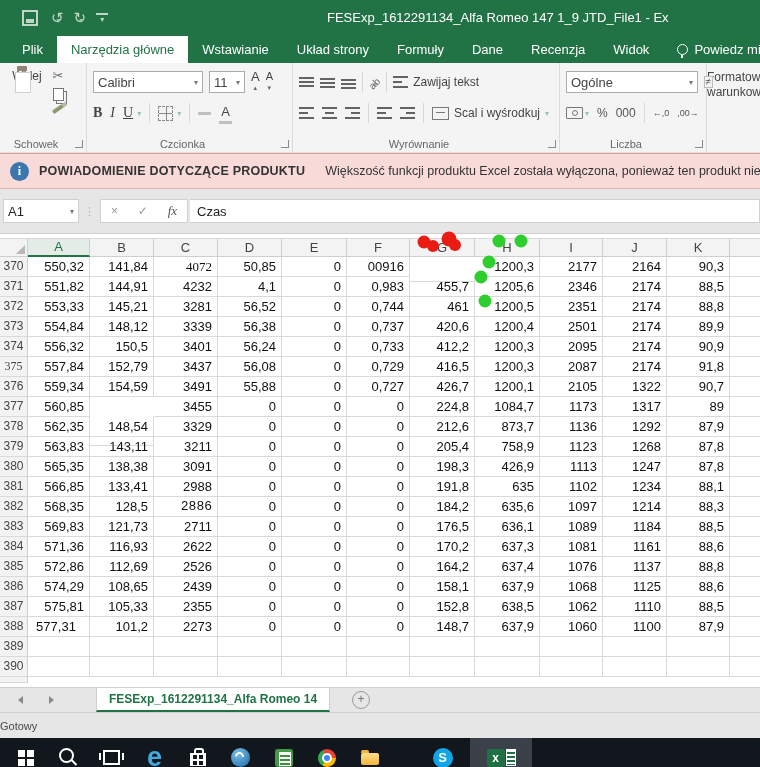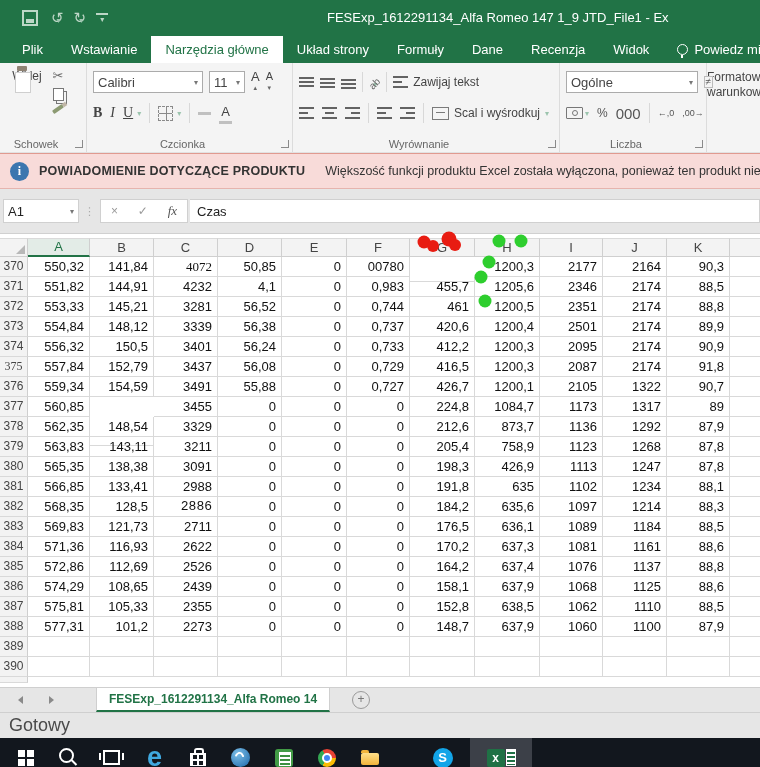--- a/index.html
+++ b/index.html
@@ -119,21 +119,21 @@
   .nav-ar{width:0;height:0;border-top:4px solid transparent;border-bottom:4px solid transparent;align-self:center;}
   .nav-left{border-right:5px solid #8a8a8a;margin-left:18px;}
   .nav-right{border-left:5px solid #8a8a8a;margin-left:26px;}
   .sheettab{margin-left:42px;background:#fff;border-left:1px solid #cfcfcf;border-right:1px solid #cfcfcf;
             border-bottom:2px solid #217346;display:flex;align-items:center;padding:0 12px;
             font-size:12px;font-weight:bold;color:#217346;white-space:nowrap;}
   .addsheet{width:16px;height:16px;border:1px solid #9a9a9a;border-radius:50%;color:#777;font-size:12px;line-height:14px;
             text-align:center;align-self:center;margin-left:22px;}
   
   .statusbar{height:25px;background:#e6e6e6;border-top:1px solid #cfcfcf;display:flex;align-items:center;
-             font-size:18px;color:#4a4a4a;padding-left:9px;flex:none;}
+             font-size:11px;color:#4a4a4a;flex:none;}
   
   .taskbar{height:39px;background:#12171e;display:flex;align-items:stretch;padding-left:4px;flex:none;}
   .tslot{width:43px;display:flex;align-items:center;justify-content:center;position:relative;flex:none;}
   .tslot.active{background:#3c4048;}
   .tb-windows-start{width:7px;height:7px;background:#fff;box-shadow:9px 0 #fff,0 9px #fff,9px 9px #fff;margin:-8px 8px 0 0;}
   .tb-search{width:11px;height:11px;border:2px solid #fff;border-radius:50%;position:relative;margin:-4px 4px 0 0;}
   .tb-search::after{content:"";position:absolute;width:2px;height:7px;background:#fff;right:-3px;bottom:-5px;transform:rotate(-45deg);}
   .tb-task-view{width:13px;height:11px;border:2px solid #fff;position:relative;}
   .tb-task-view::before{content:"";position:absolute;left:-6px;top:1px;width:2px;height:7px;background:#fff;}
   .tb-task-view::after{content:"";position:absolute;right:-6px;top:1px;width:2px;height:7px;background:#fff;}
@@ -170,25 +170,25 @@
       <span><span class="gglyph">↻</span><span class="mini-caret">▾</span></span>
       <span class="qat-more">▾</span>
     </div>
     <div class="wintitle">FESExp_1612291134_Alfa Romeo 147 1_9 JTD_File1  -  Ex</div>
   </div>
 
   <div class="tabrow">
       <div class="rtab">
         <span>Plik</span>
       </div>
+      <div class="rtab active">
+        <span>Narzędzia główne</span>
+      </div>
       <div class="rtab">
         <span>Wstawianie</span>
-      </div>
-      <div class="rtab active">
-        <span>Narzędzia główne</span>
       </div>
       <div class="rtab">
         <span>Układ strony</span>
       </div>
       <div class="rtab">
         <span>Formuły</span>
       </div>
       <div class="rtab">
         <span>Dane</span>
       </div>
@@ -292,21 +292,21 @@
           <span>Ogólne</span>
             <span class="car">▾</span>
         </div>
       </div>
       <div class="row2">
         <span style="display:flex;align-items:center;">
             <span class="ic-money"></span>
             <span class="mini-caret" style="margin-left:2px;">▾</span>
           </span>
         <span class="numglyph">%</span>
-        <span class="numglyph" style="font-size:15px;">000</span>
+        <span class="numglyph" style="font-size:12px;">000</span>
         <span class="vsep"></span>
         <span class="decglyph">←,0</span>
         <span class="decglyph">,00→</span>
       </div>
       <div class="rg-label">Liczba</div>
       <span class="launcher"></span>
     </div>
 
     <div class="rgroup g-styles">
       <div class="condfmt">
@@ -358,21 +358,21 @@
         <div class="gh-cell" style="width: 30px; border-right: none;"></div>
       </div>
     <div id="gridrows">
         <div class="grow">
           <div class="rh-cell" style="width: 28px;">370</div>
           <div class="gcell" style="width: 62px;">550,32</div>
           <div class="gcell" style="width: 64px;">141,84</div>
           <div class="gcell" style="width: 64px; font-family: Liberation Serif, serif;">4072</div>
           <div class="gcell" style="width: 64px;">50,85</div>
           <div class="gcell" style="width: 65px;">0</div>
-          <div class="gcell" style="width: 63px;">00780</div>
+          <div class="gcell" style="width: 63px;">00916</div>
           <div class="gcell" style="width: 65px; margin-top: 24px;">494,9</div>
           <div class="gcell" style="width: 65px;">1200,3</div>
           <div class="gcell" style="width: 63px;">2177</div>
           <div class="gcell" style="width: 64px;">2164</div>
           <div class="gcell" style="width: 63px;">90,3</div>
           <div class="gcell" style="width: 30px; border-right: none;"></div>
         </div>
         <div class="grow">
           <div class="rh-cell" style="width: 28px;">371</div>
           <div class="gcell" style="width: 62px;">551,82</div>
@@ -623,21 +623,21 @@
           <div class="gcell" style="width: 63px;">0</div>
           <div class="gcell" style="width: 65px;">152,8</div>
           <div class="gcell" style="width: 65px;">638,5</div>
           <div class="gcell" style="width: 63px;">1062</div>
           <div class="gcell" style="width: 64px;">1110</div>
           <div class="gcell" style="width: 63px;">88,5</div>
           <div class="gcell" style="width: 30px; border-right: none;"></div>
         </div>
         <div class="grow">
           <div class="rh-cell" style="width: 28px;">388</div>
-          <div class="gcell" style="width: 62px;">577,31</div>
+          <div class="gcell" style="width: 62px; text-align: center;">577,31</div>
           <div class="gcell" style="width: 64px;">101,2</div>
           <div class="gcell" style="width: 64px;">2273</div>
           <div class="gcell" style="width: 64px;">0</div>
           <div class="gcell" style="width: 65px;">0</div>
           <div class="gcell" style="width: 63px;">0</div>
           <div class="gcell" style="width: 65px;">148,7</div>
           <div class="gcell" style="width: 65px;">637,9</div>
           <div class="gcell" style="width: 63px;">1060</div>
           <div class="gcell" style="width: 64px;">1100</div>
           <div class="gcell" style="width: 63px;">87,9</div>

